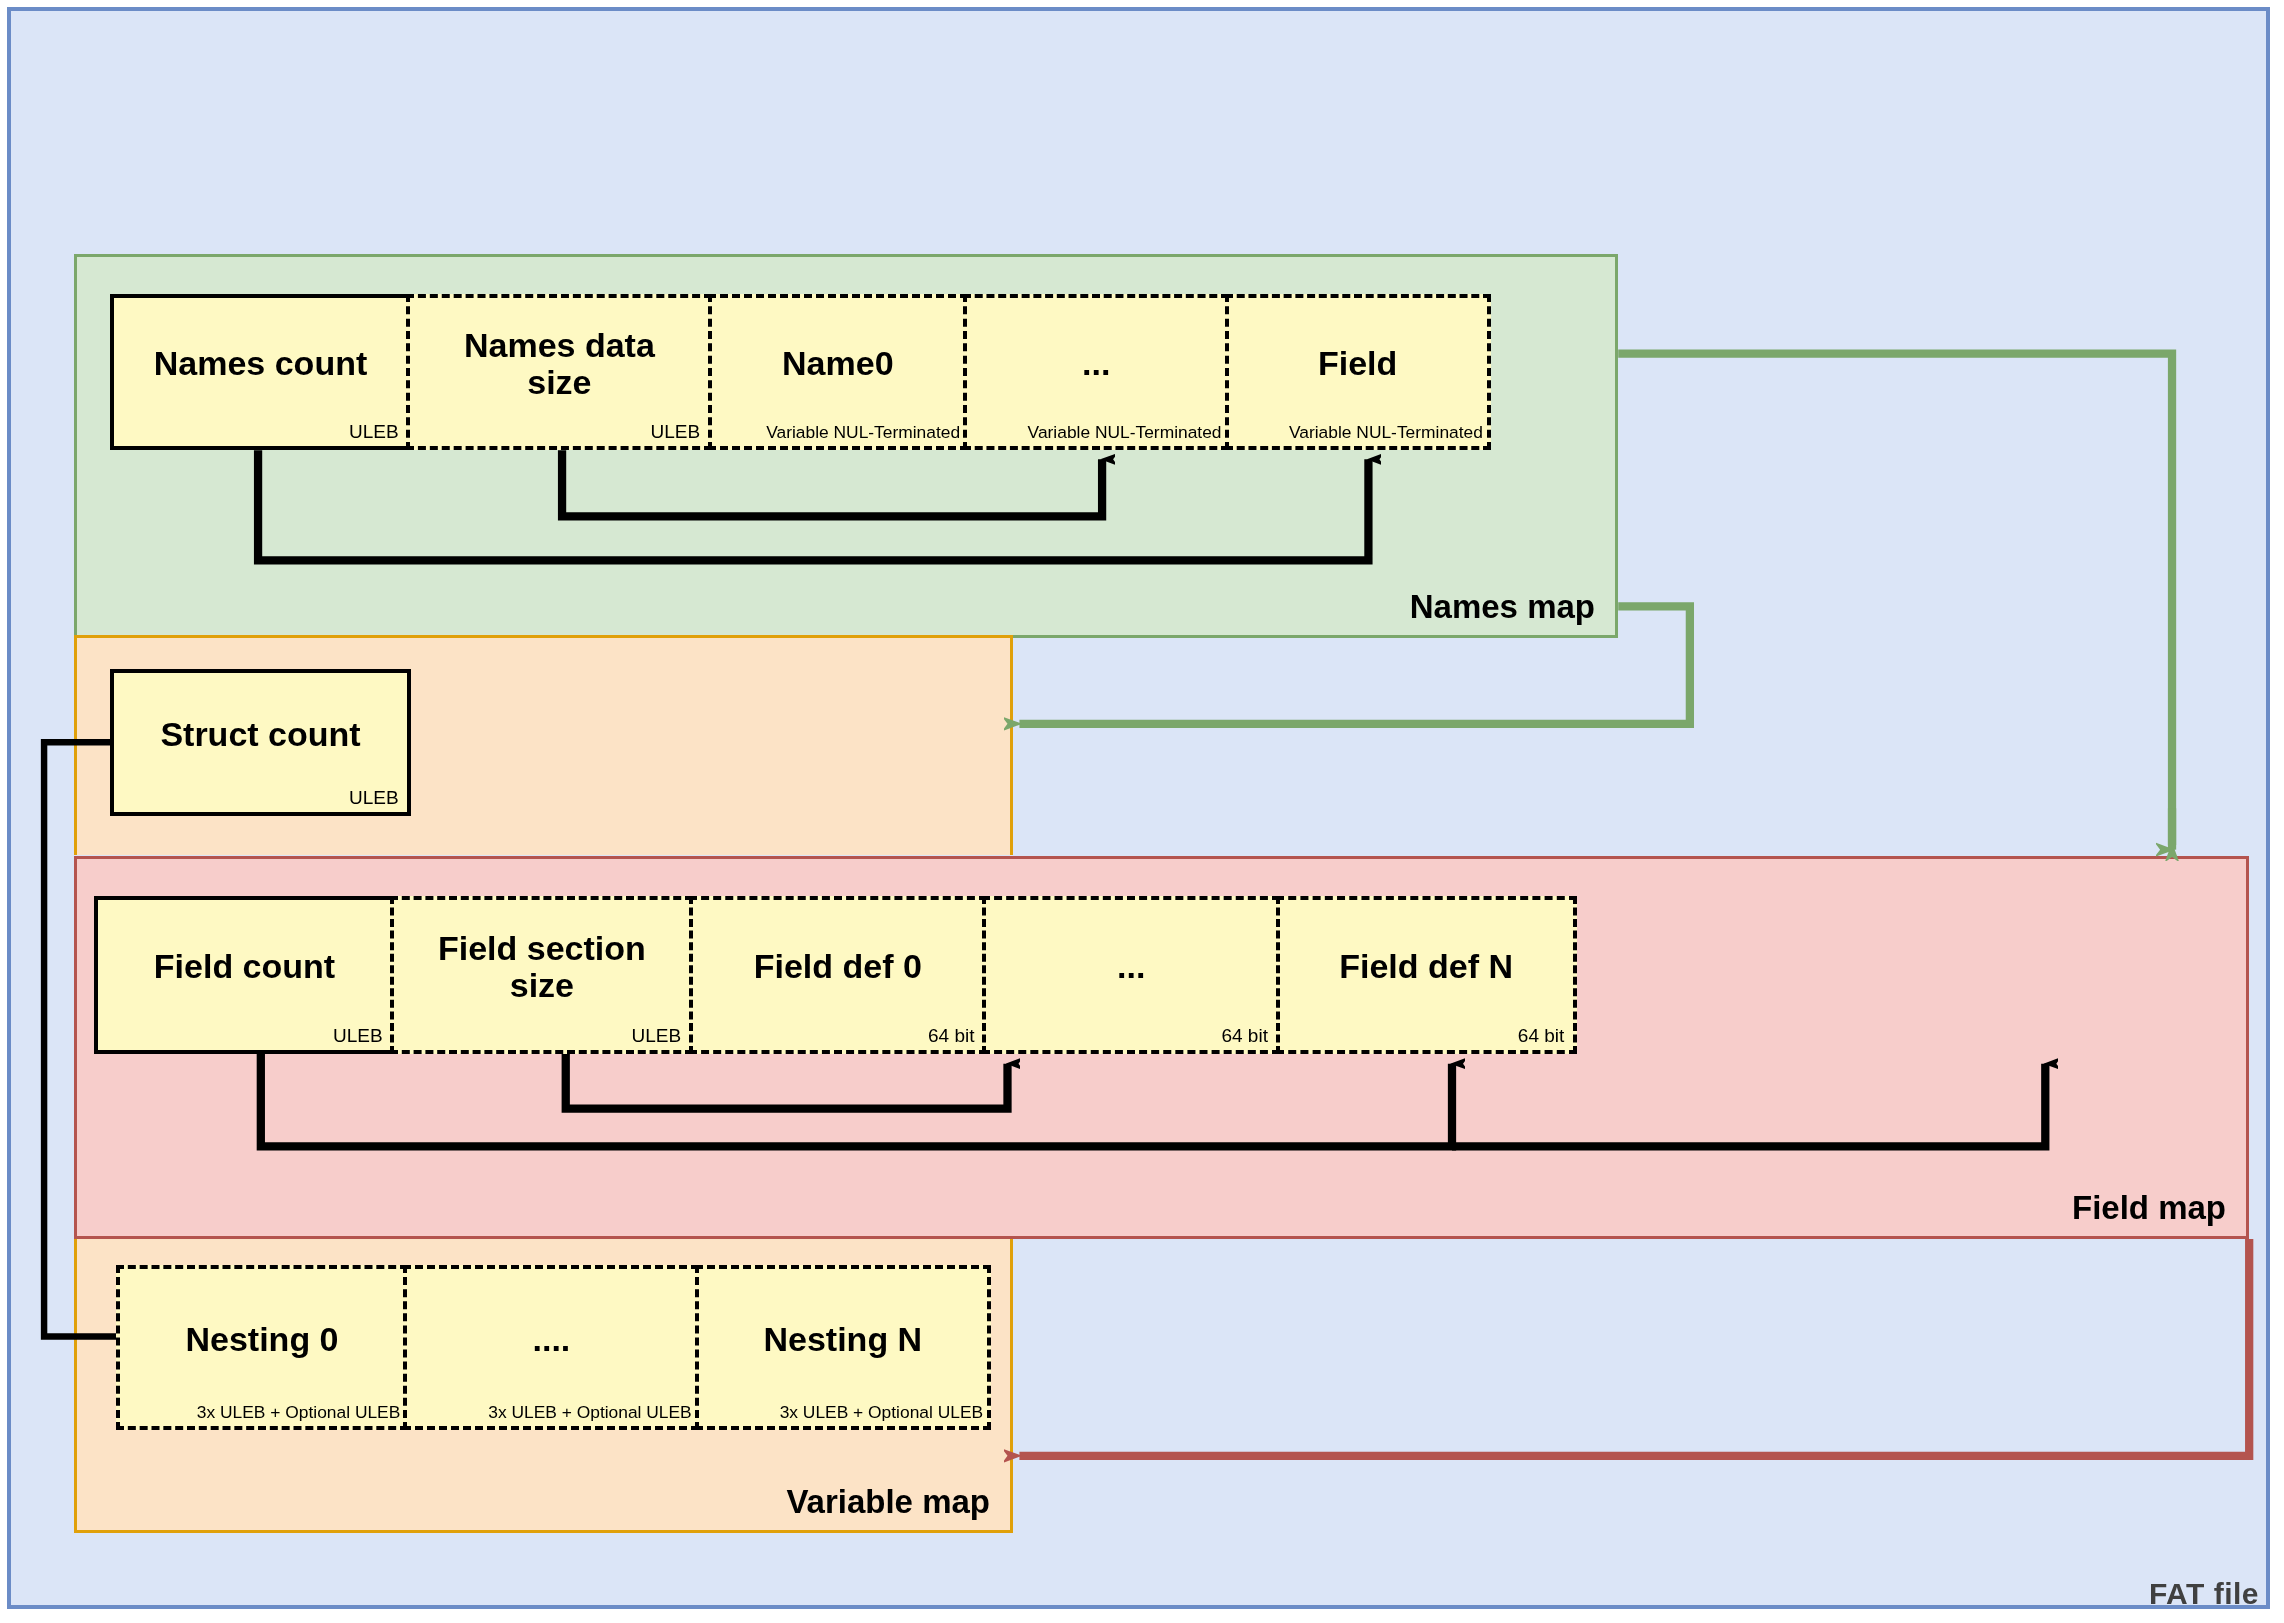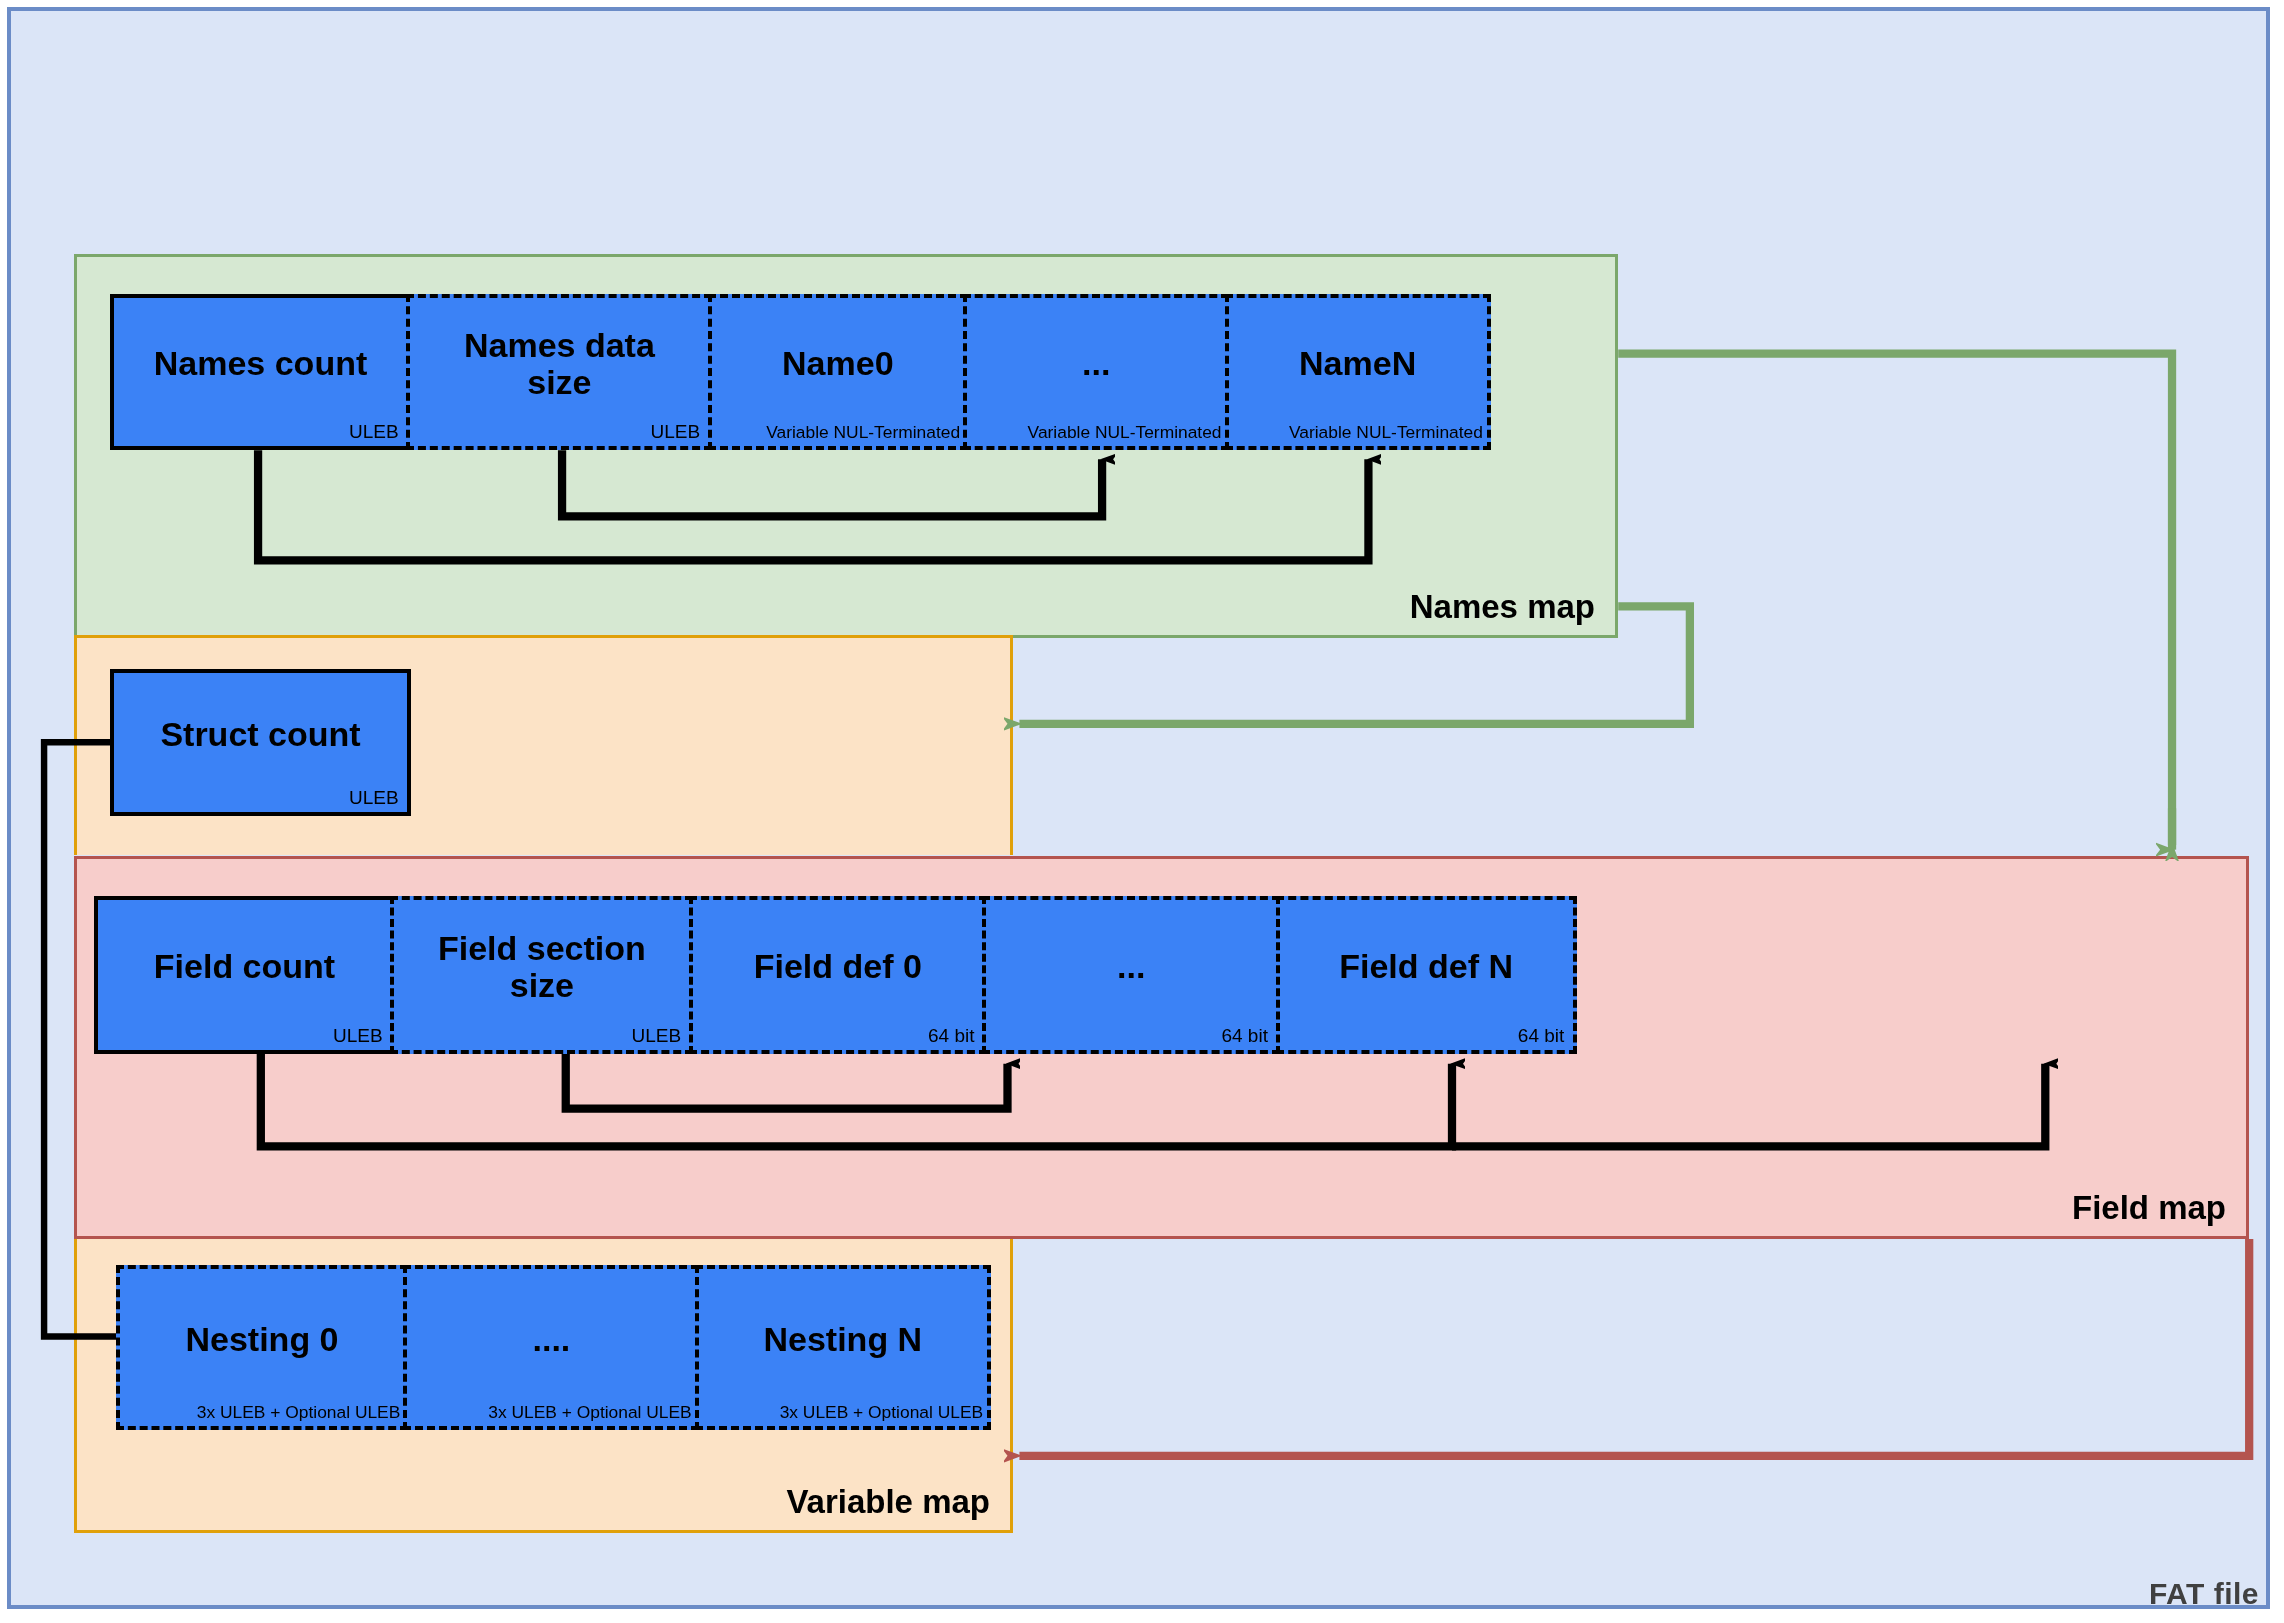--- a/index.html
+++ b/index.html
@@ -88,21 +88,21 @@
   }
 
   
   .cellrow {
     position: absolute;
     display: flex;
     z-index: 6;
   }
   .cell {
     position: relative;
-    background: #3b82f6;
+    background: #fef9c3;
     border: 4.6px solid #000000;
     box-sizing: border-box;
     display: flex;
     align-items: center;
     justify-content: center;
     text-align: center;
   }
   .cell.dashed { border-style: dashed; border-width: 4.6px; }
   .cell + .cell { margin-left: -4.6px; }
   .cell-title {
@@ -236,21 +236,21 @@
     </div>
     <div class="cell dashed" style="width:260px;height:156px;">
       <span class="cell-title">Name0</span>
       <span class="cell-sub cell-sub-wide tiny" style="right:3.7px;">Variable NUL-Terminated</span>
     </div>
     <div class="cell dashed" style="width:266px;height:156px;">
       <span class="cell-title">...</span>
       <span class="cell-sub tiny" style="right:3.7px;">Variable NUL-Terminated</span>
     </div>
     <div class="cell dashed" style="width:266px;height:156px;">
-      <span class="cell-title">NameN</span>
+      <span class="cell-title">Field</span>
       <span class="cell-sub tiny" style="right:3.7px;">Variable NUL-Terminated</span>
     </div>
   </div>
 
   <div class="cellrow" style="left:110px; top:669px; height:147px;">
     <div class="cell" style="width:301px;height:147px;">
       <span class="cell-title">Struct count</span>
       <span class="cell-sub">ULEB</span>
     </div>
   </div>

